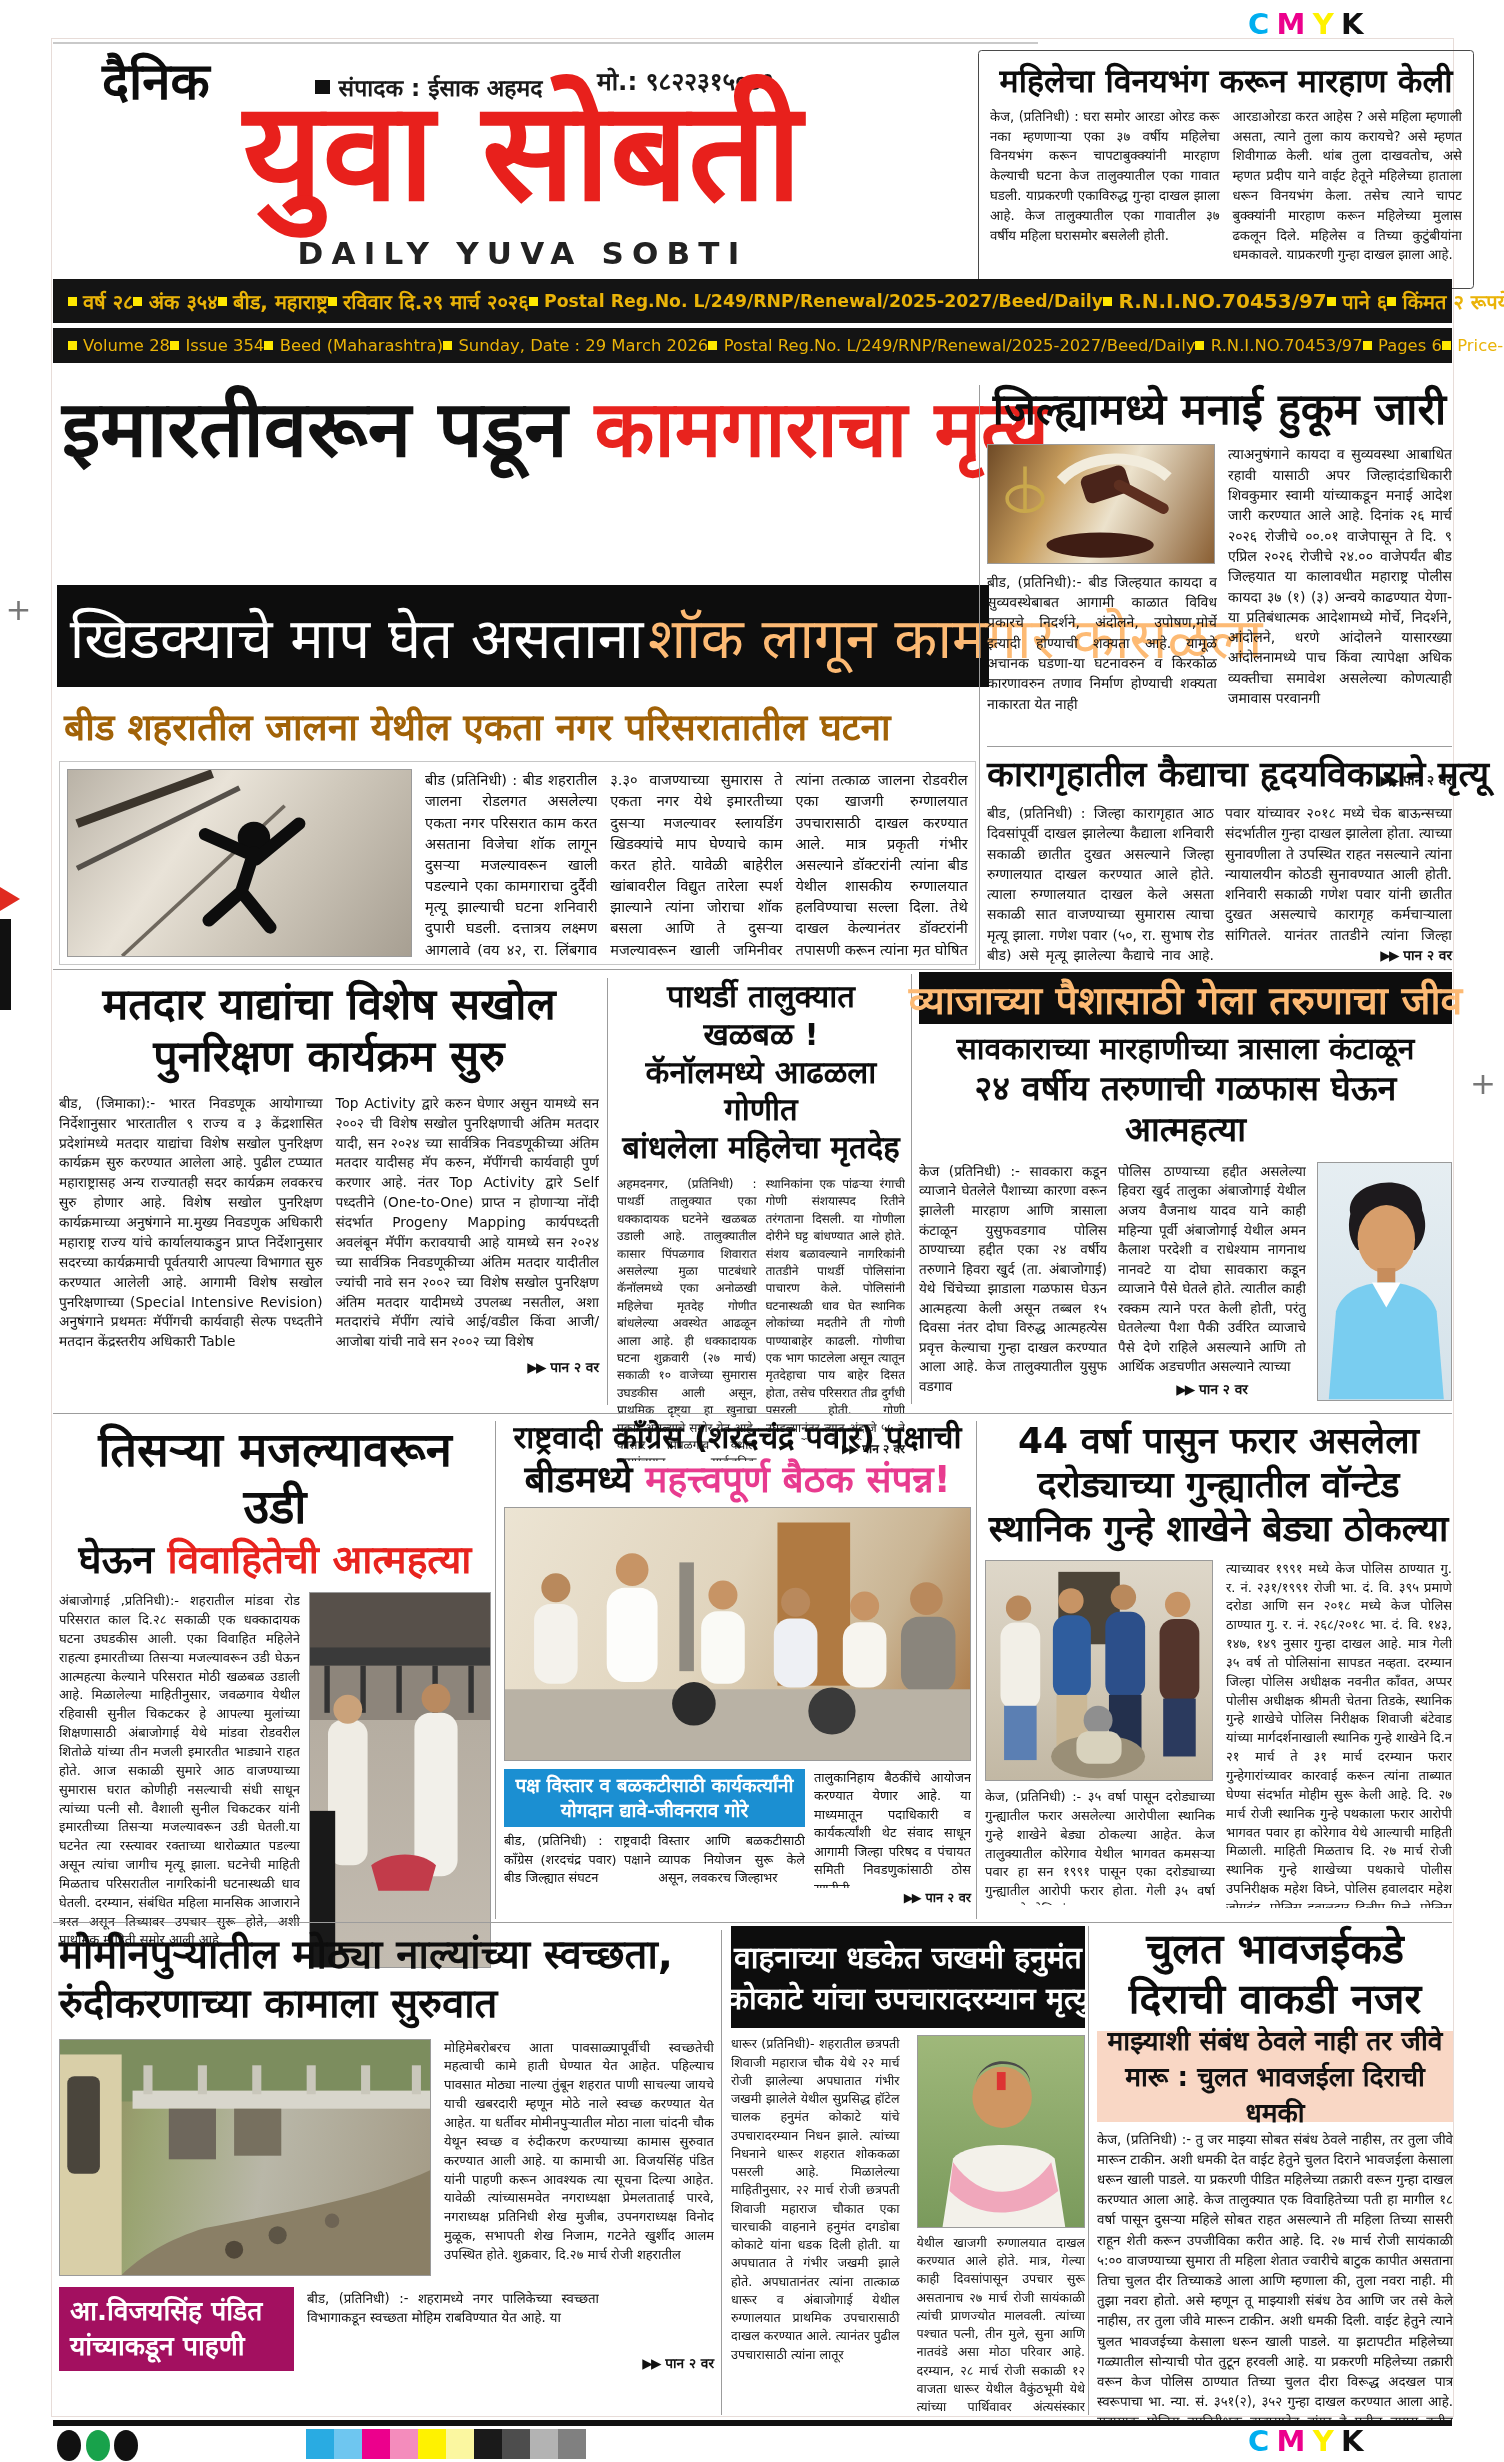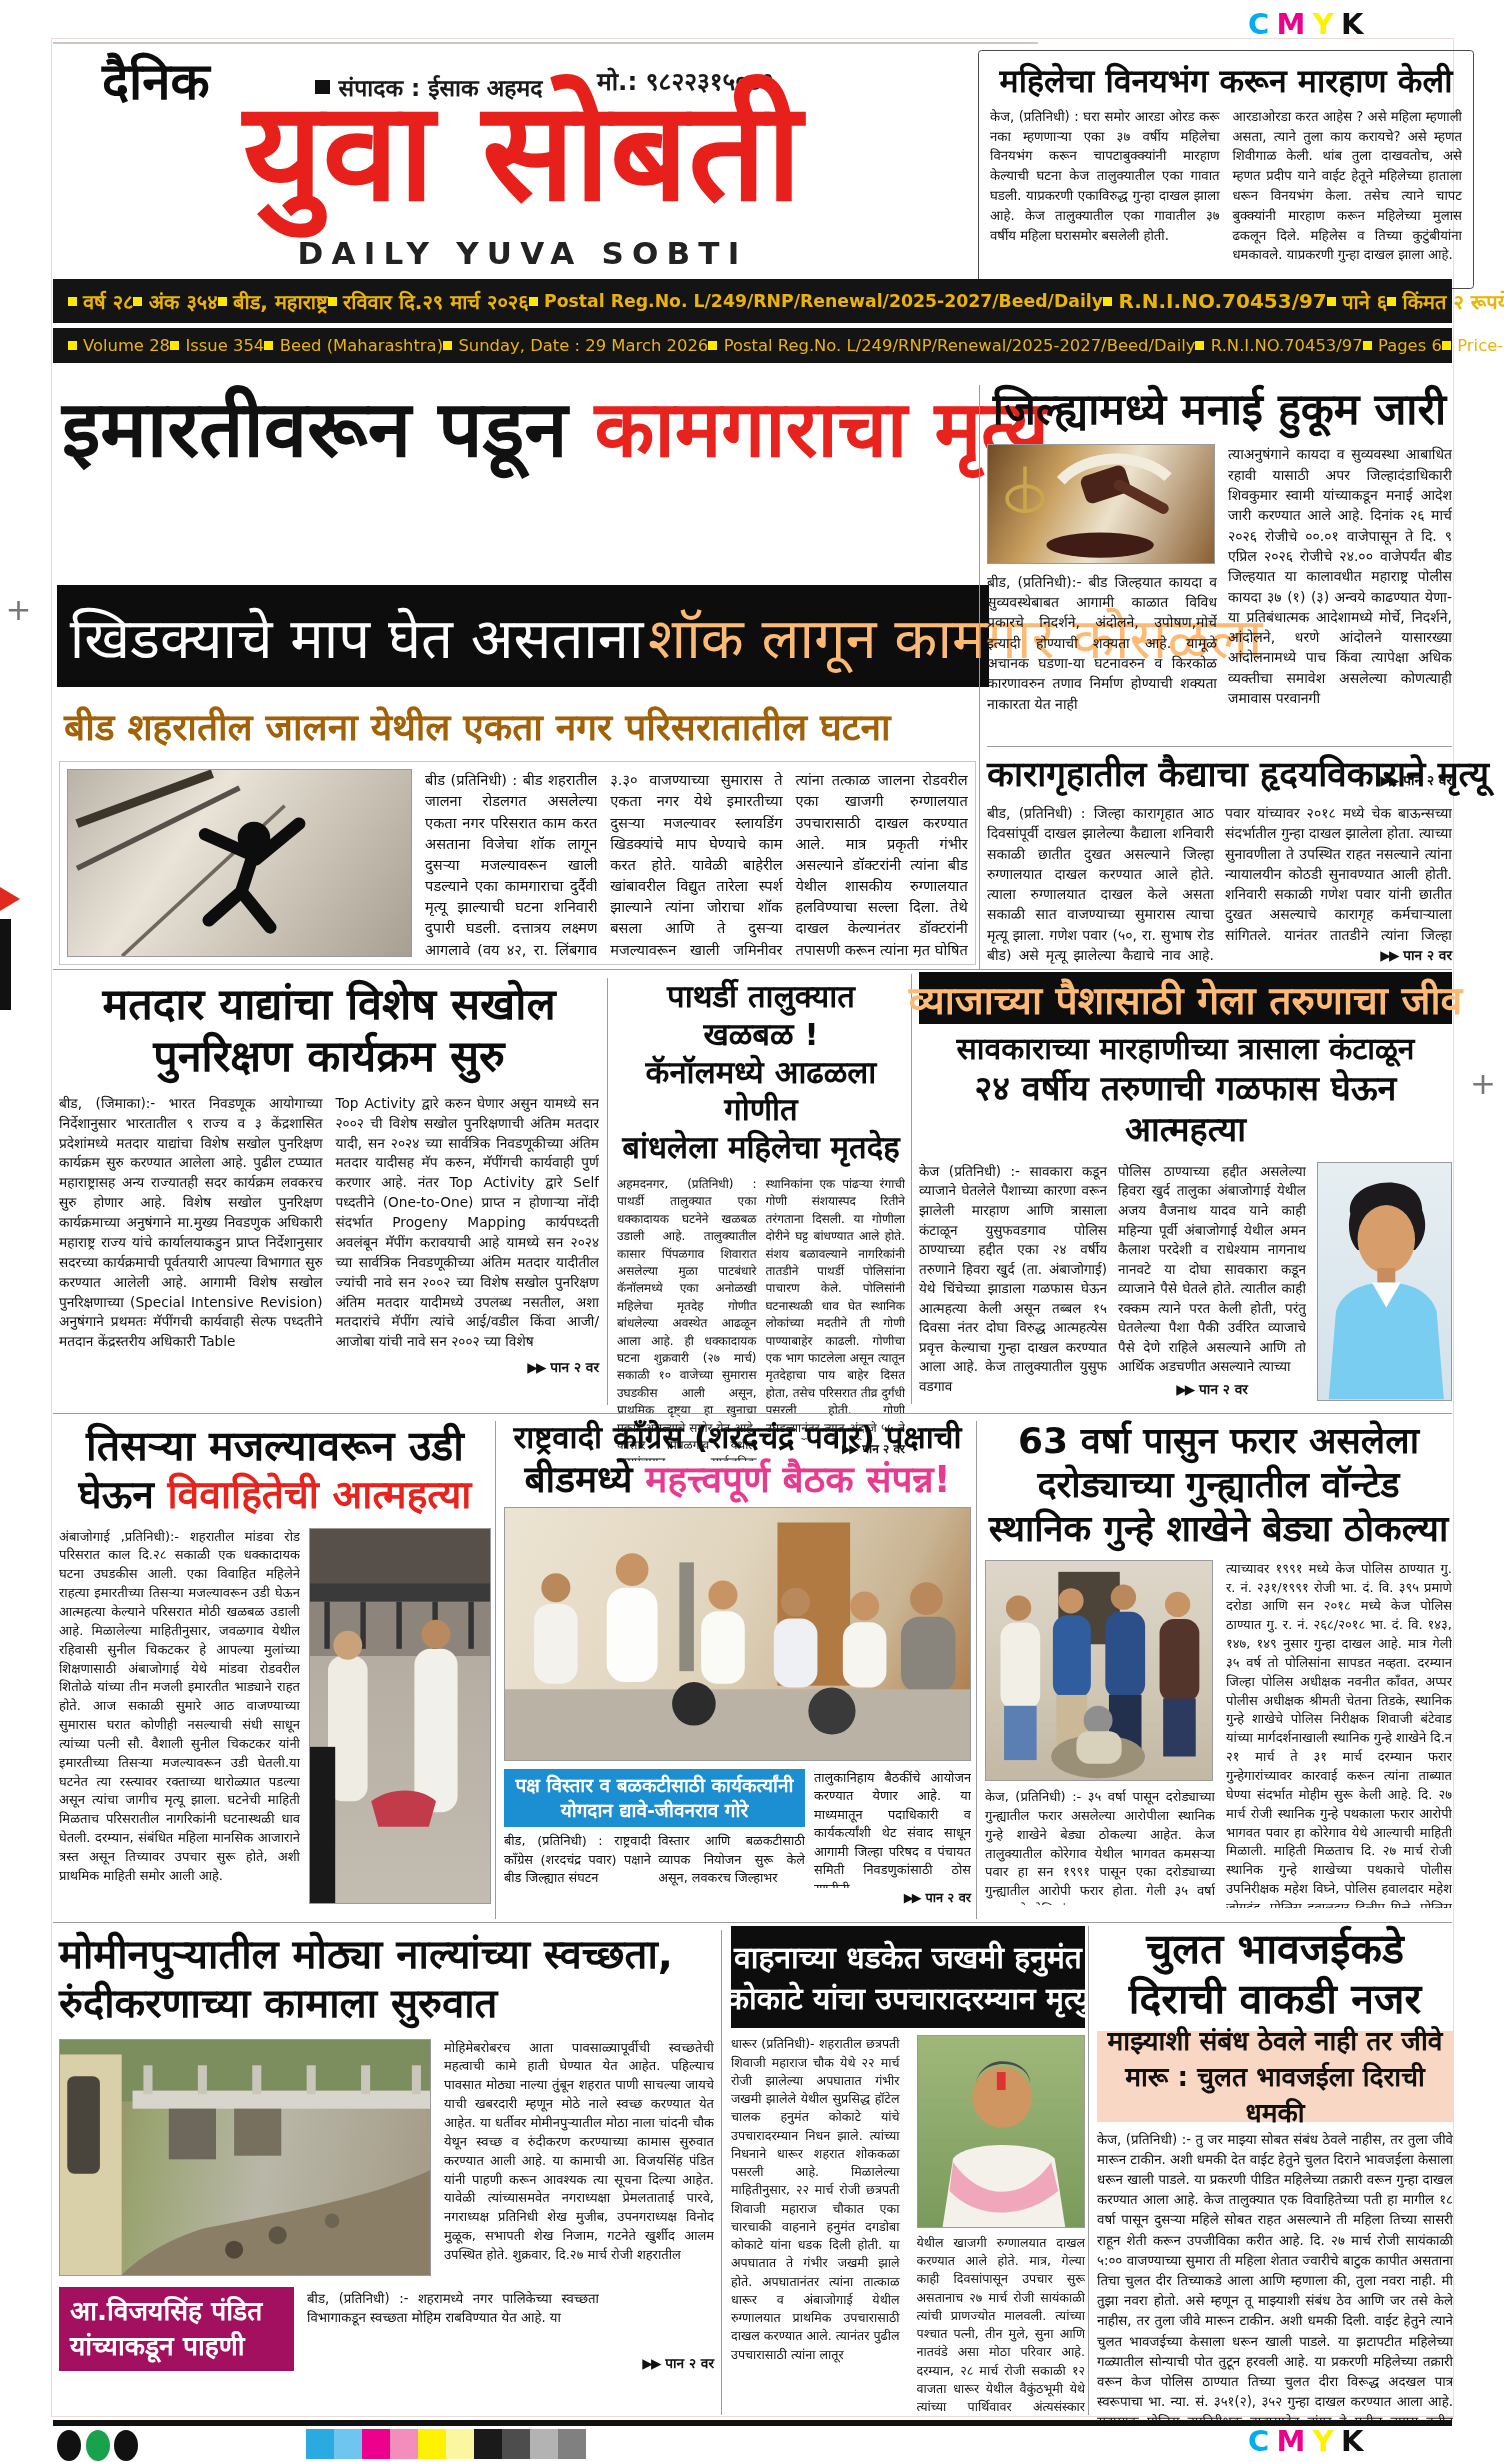--- a/index.html
+++ b/index.html
@@ -278,21 +278,21 @@
           <path d="M6 131 L10 82 C14 70 26 66 38 66 C50 66 62 70 66 82 L70 131 Z" fill="#79cdf0"></path>
           <path d="M30 66 L38 80 L46 66" fill="#fff"></path>
         </svg>
       </div>
     </div>
   </div>
 
   <div class="hline" style="left:53px;top:1413px;width:1399px;"></div>
 
   <div class="abs" style="left:59px;top:1421px;width:432px;">
-    <div class="sec-title" style="font-size:41px;">तिसऱ्या मजल्यावरून उडी</div>
+    <div class="sec-title" style="font-size:47px;">तिसऱ्या मजल्यावरून उडी</div>
     <div class="sec-title" style="font-size:39px;">
       <span>घेऊन</span>
       <span class="red">विवाहितेची आत्महत्या</span>
     </div>
     <div style="display:flex;gap:9px;margin-top:9px;">
       <div class="body-col" style="flex:1;font-size:13px;height:376px;">अंबाजोगाई ,प्रतिनिधी):- शहरातील मांडवा रोड परिसरात काल दि.२८ सकाळी एक धक्कादायक घटना उघडकीस आली. एका विवाहित महिलेने राहत्या इमारतीच्या तिसऱ्या मजल्यावरून उडी घेऊन आत्महत्या केल्याने परिसरात मोठी खळबळ उडाली आहे. मिळालेल्या माहितीनुसार, जवळगाव येथील रहिवासी सुनील चिकटकर हे आपल्या मुलांच्या शिक्षणासाठी अंबाजोगाई येथे मांडवा रोडवरील शितोळे यांच्या तीन मजली इमारतीत भाड्याने राहत होते. आज सकाळी सुमारे आठ वाजण्याच्या सुमारास घरात कोणीही नसल्याची संधी साधून त्यांच्या पत्नी सौ. वैशाली सुनील चिकटकर यांनी इमारतीच्या तिसऱ्या मजल्यावरून उडी घेतली.या घटनेत त्या रस्त्यावर रक्ताच्या थारोळ्यात पडल्या असून त्यांचा जागीच मृत्यू झाला. घटनेची माहिती मिळताच परिसरातील नागरिकांनी घटनास्थळी धाव घेतली. दरम्यान, संबंधित महिला मानसिक आजाराने त्रस्त असून तिच्यावर उपचार सुरू होते, अशी प्राथमिक माहिती समोर आली आहे.</div>
       <div class="photo" style="width:182px;height:376px;background:linear-gradient(#57504a 0%,#57504a 18%,#8d857b 18%,#8d857b 34%,#b5ada1 34%,#c3bcb1 100%);">
         <svg width="100%" height="100%" viewBox="0 0 100 206" preserveAspectRatio="none">
           <rect x="0" y="30" width="100" height="10" fill="#3a3a3a"></rect>
           <rect x="8" y="40" width="3" height="26" fill="#333"></rect>
@@ -349,21 +349,21 @@
       </div>
       <div style="flex:1;">
         <div class="body-col" style="font-size:12.8px;height:119px;">तालुकानिहाय बैठकींचे आयोजन करण्यात येणार आहे. या माध्यमातून पदाधिकारी व कार्यकर्त्यांशी थेट संवाद साधून आगामी जिल्हा परिषद व पंचायत समिती निवडणुकांसाठी ठोस रणनीती</div>
         <div class="jump" style="font-size:12.8px"><span class="ar">▶▶</span><span>पान २ वर</span></div>
       </div>
     </div>
   </div>
   <div class="vline" style="left:976px;top:1421px;height:498px;"></div>
 
   <div class="abs" style="left:985px;top:1419px;width:467px;">
-    <div class="sec-title" style="font-size:36px;">63 वर्षा पासुन फरार असलेला</div>
+    <div class="sec-title" style="font-size:36px;">44 वर्षा पासुन फरार असलेला</div>
     <div class="sec-title" style="font-size:36px;">दरोड्याच्या गुन्ह्यातील वॉन्टेड</div>
     <div class="sec-title" style="font-size:36px;">स्थानिक गुन्हे शाखेने बेड्या ठोकल्या</div>
     <div style="display:flex;gap:11px;margin-top:9px;">
       <div style="width:230px;">
         <div class="photo" style="width:228px;height:221px;background:linear-gradient(#ded7c9 0%,#cfc6b4 60%,#c2b8a4 100%);">
           <svg width="100%" height="100%" viewBox="0 0 125 121" preserveAspectRatio="none">
             <rect x="40" y="6" width="34" height="40" fill="#4c4438"></rect>
             <circle cx="18" cy="26" r="7" fill="#b9895c"></circle>
               <rect x="8" y="34" width="22" height="48" rx="8" fill="#f2efe7"></rect>
               <rect x="10" y="80" width="18" height="30" fill="#5b7fb3"></rect>

